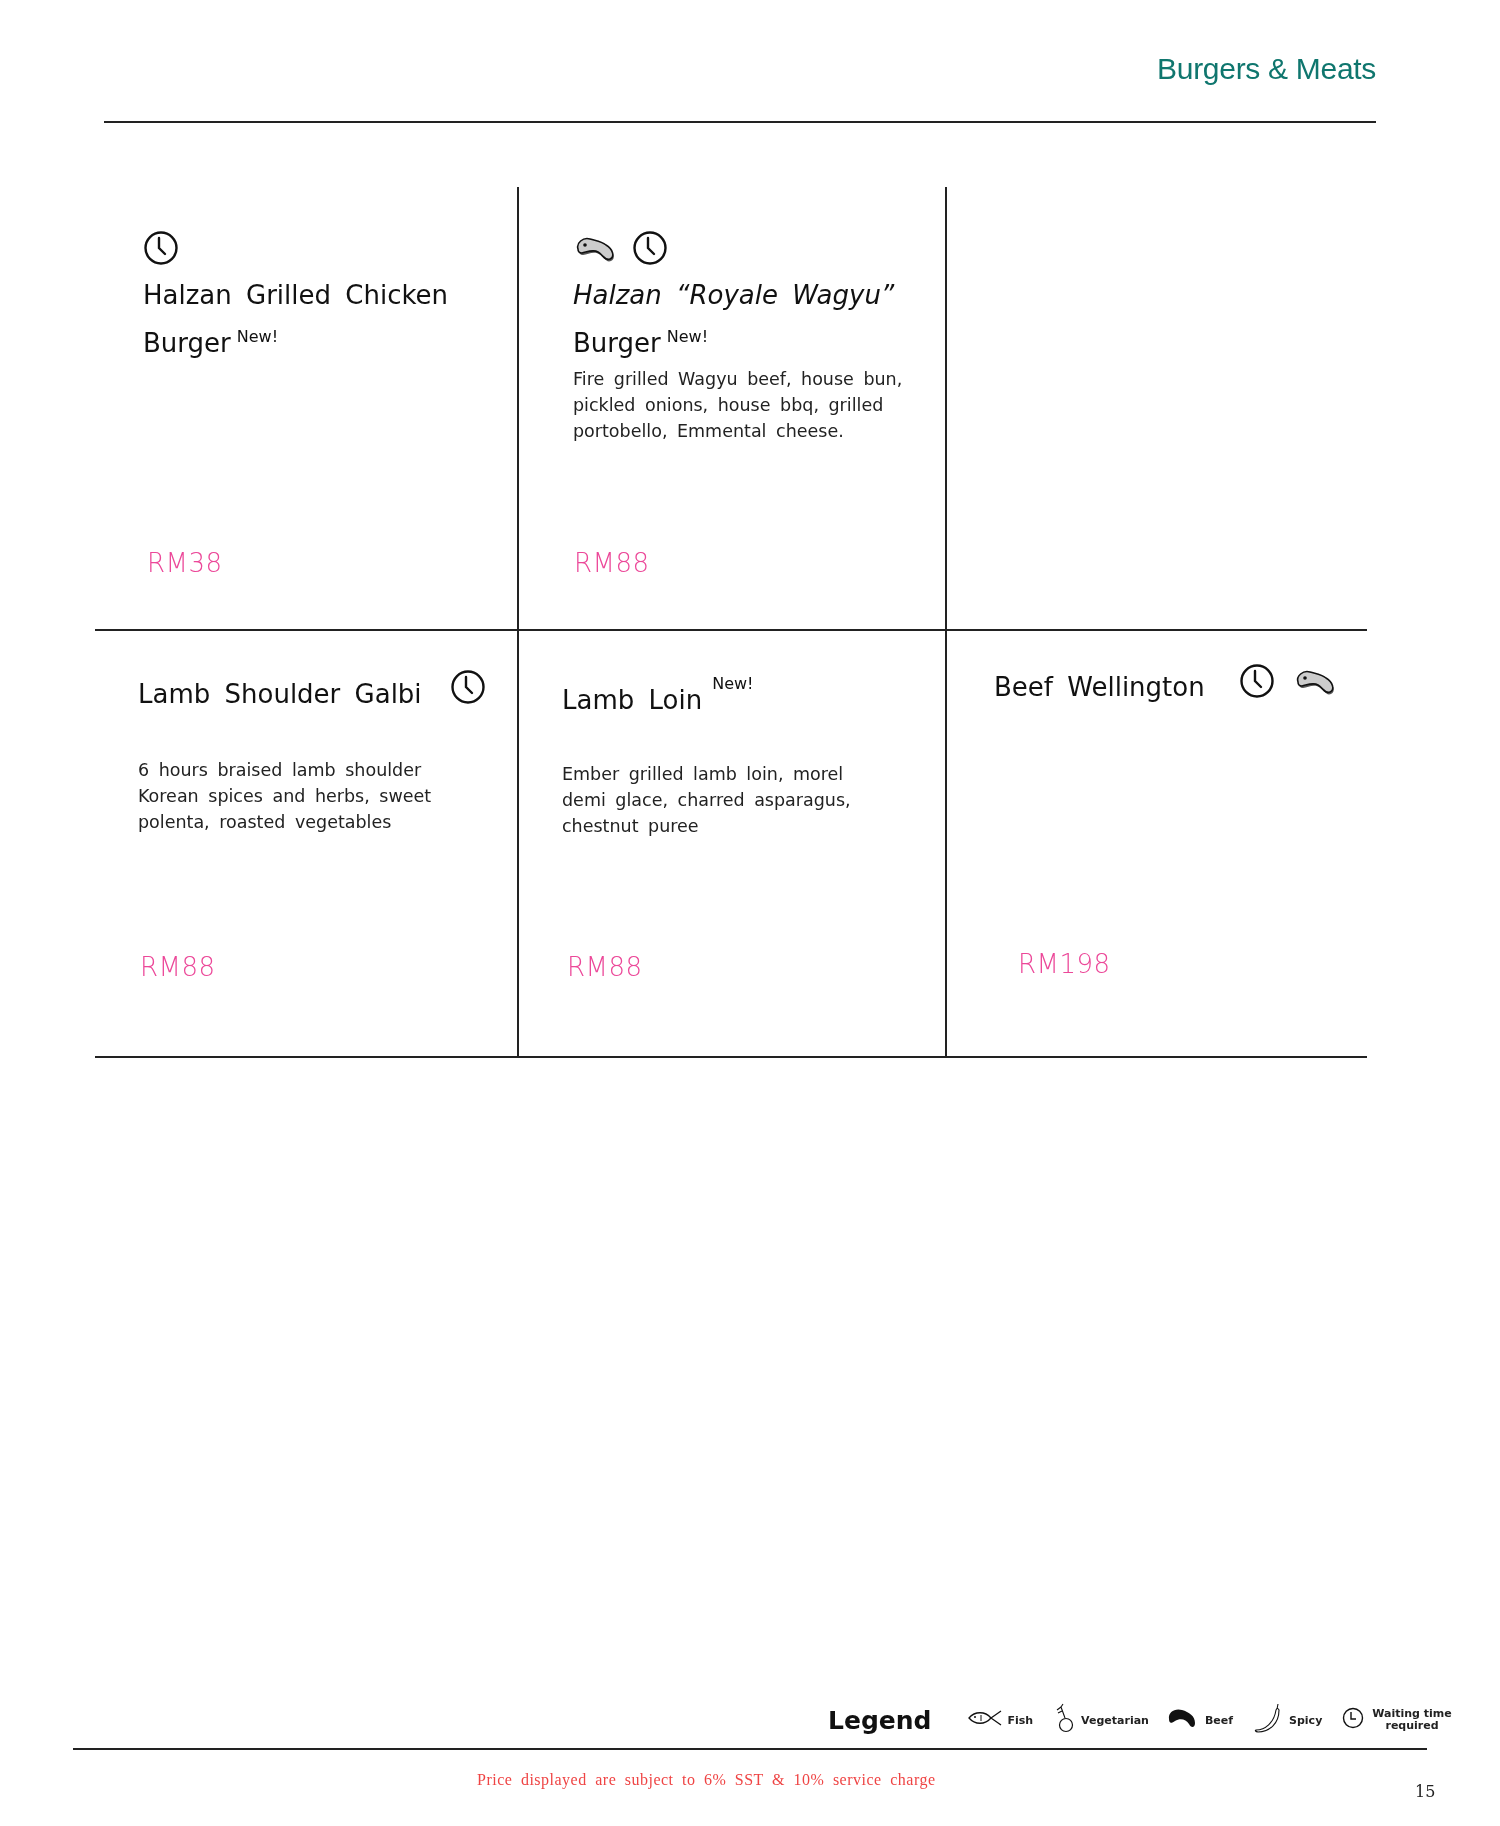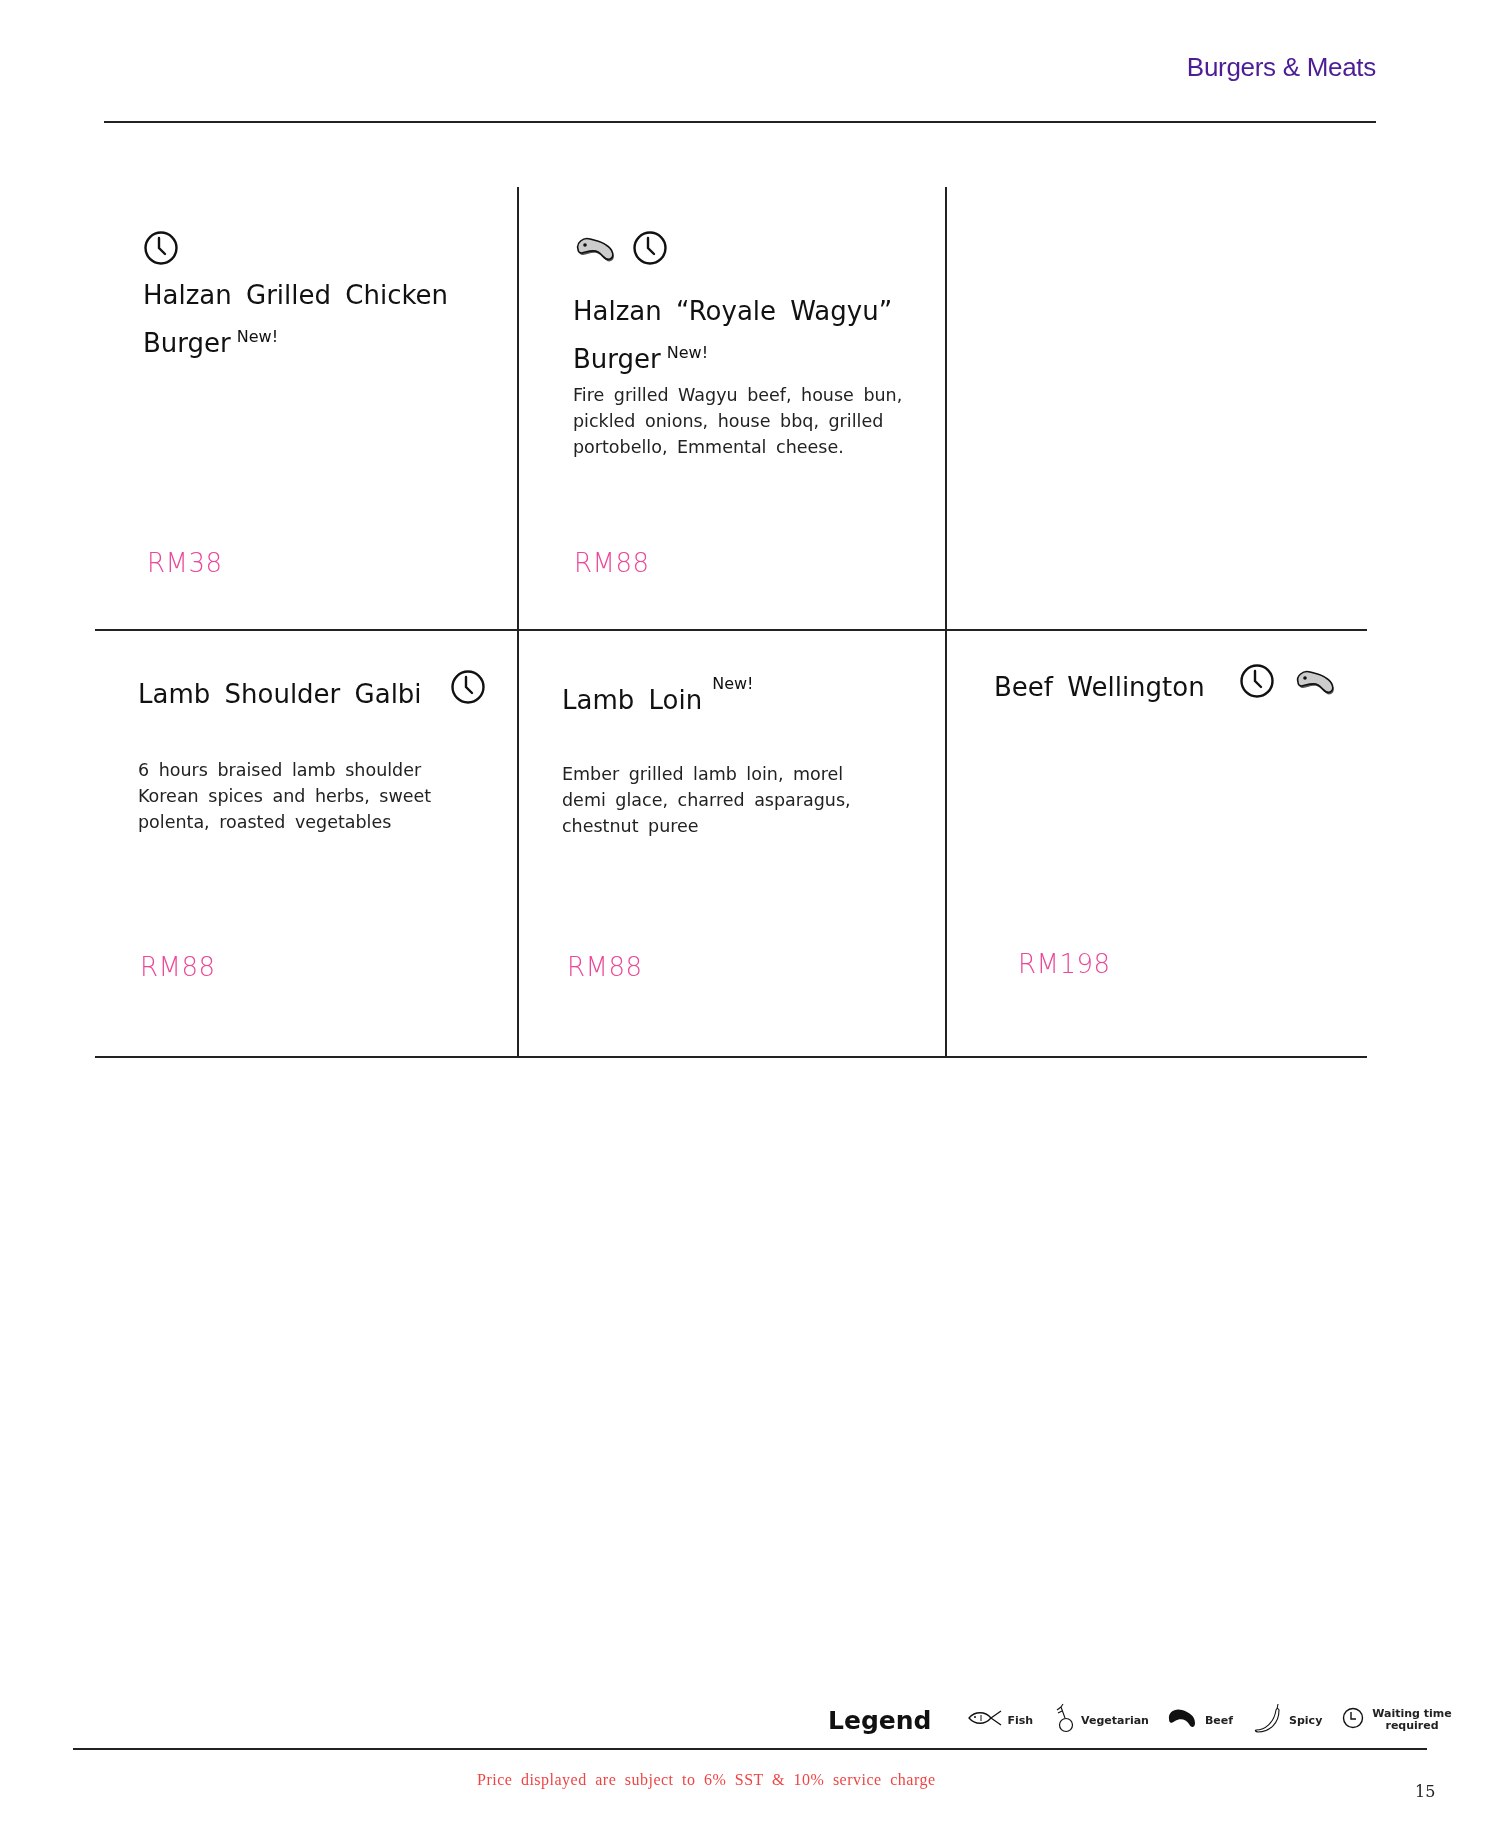--- a/index.html
+++ b/index.html
@@ -1,20 +1,20 @@
 <!DOCTYPE html>
 <html><head>
 <meta charset="utf-8">
 <style>
   html, body { margin:0; padding:0; background:#ffffff; }
   body { width:1500px; height:1826px; position:relative; overflow:hidden;
          font-family:"DejaVu Sans", sans-serif; color:#111; }
   .abs { position:absolute; }
   .page-title { right:124px; top:52px; font-family:"Liberation Sans", sans-serif;
-                font-size:26px; font-weight:300; color:#4c1d95; letter-spacing:-0.3px; white-space:nowrap; }
+                font-size:30px; font-weight:300; color:#0f766e; letter-spacing:-0.3px; white-space:nowrap; }
   .hr { position:absolute; background:#222; }
   .vr { position:absolute; background:#222; width:2px; }
   .dish-title { font-family:"DejaVu Sans", sans-serif; font-size:26px; color:#111;
                 word-spacing:6px; white-space:nowrap; line-height:42px; }
   .new-tag { font-size:16px; vertical-align:super; margin-left:6px; word-spacing:0; }
   .desc { font-family:"DejaVu Sans", sans-serif; font-size:17.5px; line-height:26px; color:#222;
           word-spacing:4px; white-space:nowrap; }
   .price { font-family:"DejaVu Sans", sans-serif; font-size:26px; font-weight:300; color:#ec4899;
            letter-spacing:0.5px; }
   .icon { display:inline-block; vertical-align:middle; }
@@ -53,21 +53,21 @@
         <path d="M5 18 C3 12 10 6 17 8 C24 10 28 10 33 14 C40 18 42 26 37 28 C32 30 30 24 25 21 C20 18 14 21 9 22 C6 22 5 20 5 18 Z" fill="#ccc" stroke="#111" stroke-width="1.6"></path>
         <circle cx="12" cy="14" r="1.8" fill="#111"></circle>
       </svg>
   </span>
   <span class="icon" style="margin-left:10px;">
     <svg width="36" height="36" viewBox="0 0 36 36">
         <circle cx="18" cy="18" r="15.5" fill="none" stroke="#111" stroke-width="2.4"></circle>
         <path d="M16 8 L16 18 L22 24" fill="none" stroke="#111" stroke-width="2.4" stroke-linecap="round"></path>
       </svg>
   </span>
-  <div class="dish-title" style="margin-top:20px;"><span>Halzan “Royale Wagyu”</span></div>
+  <div class="dish-title" style="margin-top:4px;font-style:italic;"><span>Halzan “Royale Wagyu”</span></div>
   <div class="dish-title"><span>Burger</span><span class="new-tag">New!</span></div>
   <div class="desc" style="margin-top:2px;">
     <div>Fire grilled Wagyu beef, house bun,</div>
     <div>pickled onions, house bbq, grilled</div>
     <div>portobello, Emmental cheese.</div>
   </div>
 </div>
 <div class="abs price" style="left:574px; top:548px;">RM88</div>
 
 <div class="abs" style="left:138px; top:673px; width:370px;">

